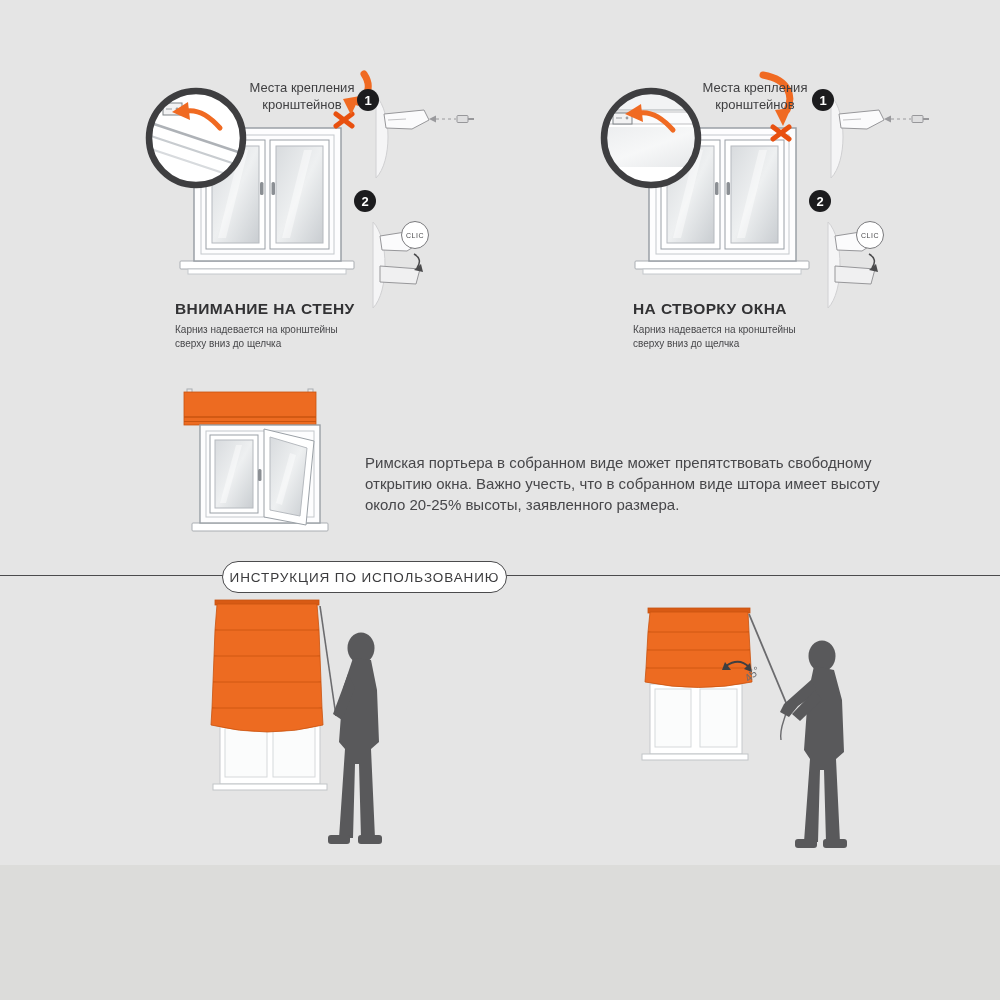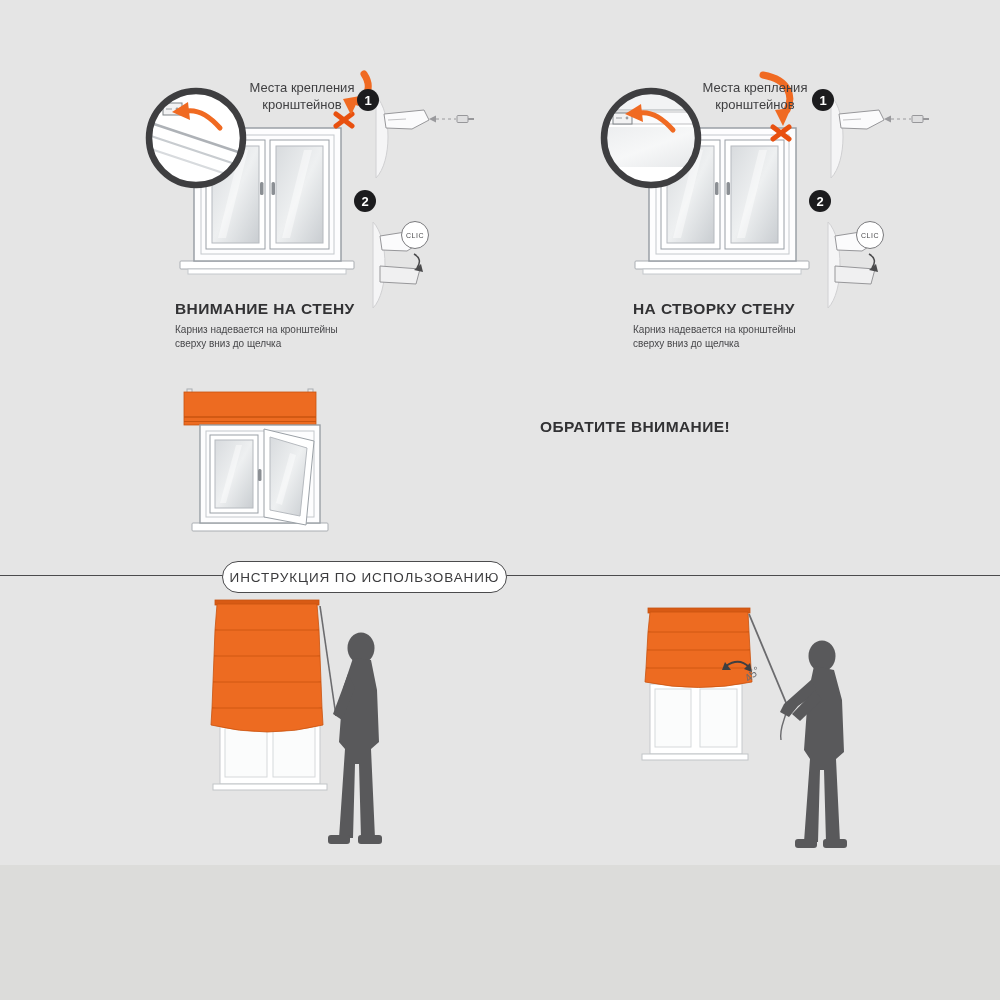--- a/index.html
+++ b/index.html
@@ -170,21 +170,21 @@
   <div class="badge" style="left:357px;top:89px">1</div>
   <div class="badge" style="left:354px;top:190px">2</div>
   <div class="badge" style="left:812px;top:89px">1</div>
   <div class="badge" style="left:809px;top:190px">2</div>
   <div class="clic" style="left:401px;top:221px">CLIC</div>
   <div class="clic" style="left:856px;top:221px">CLIC</div>
 
   <div class="mh" style="left:175px;top:300px">ВНИМАНИЕ НА СТЕНУ</div>
   <div class="mdesc" style="left:175px;top:323px">Карниз надевается на кронштейны
 сверху вниз до щелчка</div>
-  <div class="mh" style="left:633px;top:300px">НА СТВОРКУ СТЕНУ</div>
+  <div class="mh" style="left:633px;top:300px">НА СТВОРКУ ОКНА</div>
   <div class="mdesc" style="left:633px;top:323px">Карниз надевается на кронштейны
 сверху вниз до щелчка</div>
 
   <svg class="abs" style="left:160px;top:385px" width="180" height="155" viewBox="0 0 180 155">
     <defs>
       <linearGradient id="glC" x1="0" y1="0" x2="1" y2="1">
         <stop offset="0" stop-color="#d8dbde"></stop>
           <stop offset="0.5" stop-color="#eef0f1"></stop>
           <stop offset="1" stop-color="#c9cdd1"></stop>
       </linearGradient>
@@ -203,21 +203,23 @@
       <rect x="50" y="50" width="48" height="78" fill="#fff" stroke="#9aa0a6"></rect>
       <rect x="55" y="55" width="38" height="68" fill="url(#glC)" stroke="#b6babf"></rect>
       <polygon points="60,118 76,60 82,60 66,118" fill="#fff" opacity="0.45"></polygon>
       <polygon points="104,44 154,56 146,140 104,132" fill="#fff" stroke="#9aa0a6"></polygon>
       <polygon points="110,52 147,63 140,131 110,125" fill="url(#glC)" stroke="#b6babf"></polygon>
       <polygon points="116,118 130,68 136,70 122,120" fill="#fff" opacity="0.45"></polygon>
       <rect x="98" y="84" width="3.5" height="12" rx="1.5" fill="#8b8f94"></rect>
     </g>
   </svg>
 
-  <div class="attn-title">ОБРАТИТЕ ВНИМАНИЕ!</div>
+  <div class="attn-text">Римская портьера в собранном виде может препятствовать свободному
+открытию окна. Важно учесть, что в собранном виде штора имеет высоту
+около  20-25%  высоты, заявленного размера.</div>
 
   <div class="divider-line"></div>
   <div class="pill">ИНСТРУКЦИЯ ПО ИСПОЛЬЗОВАНИЮ</div>
 
   <svg class="abs" style="left:165px;top:592px" width="320" height="256" viewBox="0 0 320 256">
     <g>
       <rect x="55" y="118" width="100" height="74" fill="#fff" stroke="#c7cacd"></rect>
       <rect x="60" y="123" width="42" height="62" fill="#fbfcfc" stroke="#d6d9db"></rect>
       <rect x="108" y="123" width="42" height="62" fill="#fbfcfc" stroke="#d6d9db"></rect>
       <rect x="48" y="192" width="114" height="6" fill="#fff" stroke="#c2c5c8"></rect>

